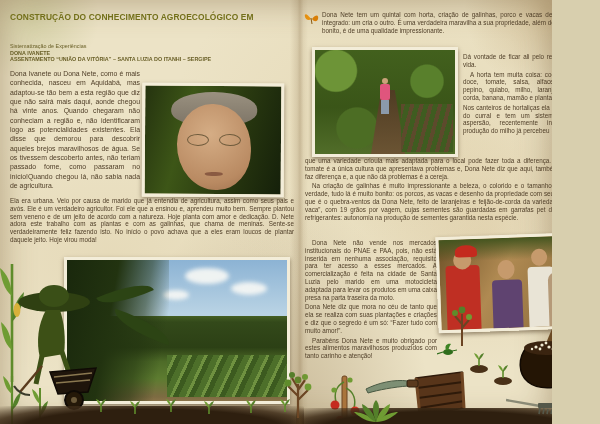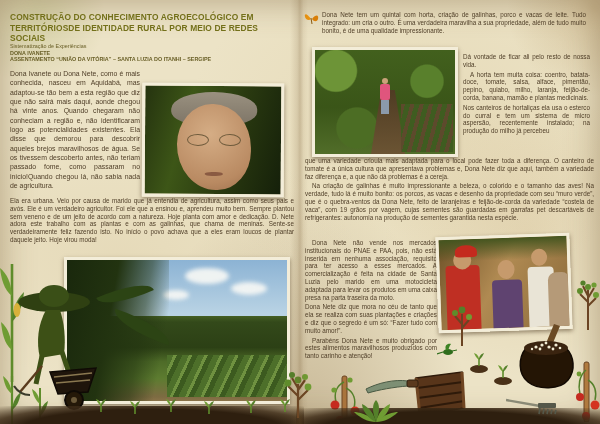--- a/index.html
+++ b/index.html
@@ -1,17 +1,17 @@
 <!DOCTYPE html>
 <html><head>
 <meta charset="utf-8">
 <style>
   html,body{margin:0;padding:0;background:#d8cfae;}
   .spread{
-    position:relative;width:600px;height:424px;overflow:hidden;
+    position:relative;width:552px;height:424px;overflow:hidden;
     font-family:"Liberation Sans",sans-serif;color:#4d3c27;
     background:
       radial-gradient(circle at 6% 4%, rgba(140,150,70,.25), transparent 10%),
       radial-gradient(circle at 99% 2%, rgba(150,110,50,.28), transparent 12%),
       radial-gradient(ellipse at 70% 30%, rgba(190,160,95,.14), transparent 40%),
       radial-gradient(ellipse at 20% 60%, rgba(185,155,95,.12), transparent 35%),
       radial-gradient(ellipse at 50% 103%, rgba(110,78,35,.30), transparent 40%),
       radial-gradient(circle at 88% 55%, rgba(180,140,80,.16), transparent 25%),
       #ece3c6;
     box-shadow: inset 0 0 34px rgba(105,75,35,.45);
@@ -103,21 +103,20 @@
         <path d="M12 62 C20 54 23 44 24 34 C16 42 13 50 12 62 Z" fill="#54802a"></path>
         <path d="M12 86 C4 80 2 70 1 60 C8 66 11 74 12 86 Z" fill="#6f9c33"></path>
         <path d="M12 14 C11 8 13 3 14 0" stroke="#c9a builds13a" stroke-width="1.4" fill="none"></path>
         <ellipse cx="16" cy="52" rx="3.4" ry="7" fill="#d8b13a"></ellipse>
       </g>
     </defs>
   </svg>
 
   <div class="abs title">
     <div>CONSTRUÇÃO DO CONHECIMENTO AGROECOLÓGICO EM</div>
-    <div>TERRITÓRIOSDE IDENTIDADE RURAL POR MEIO DE REDES SOCIAIS</div>
   </div>
 
   <div class="abs meta">
     <div>Sistematização de Experiências</div>
     <div class="b">DONA IVANETE</div>
     <div class="b">ASSENTAMENTO “UNIÃO DA VITÓRIA” – SANTA LUZIA DO ITANHI – SERGIPE</div>
   </div>
 
   <div class="abs body-txt col-intro z2">Dona Ivanete ou Dona Nete, como é mais conhecida, nasceu em Aquidabá, mas adaptou-se tão bem a esta região que diz que não sairá mais daqui, aonde chegou há vinte anos. Quando chegaram não conheciam a região e, não identificaram logo as potencialidades existentes. Ela disse que demorou para descobrir aqueles brejos maravilhosos de água. Se os tivessem descoberto antes, não teriam passado fome, como passaram no início!Quando chegou lá, não sabia nada de agricultura.</div>
 

